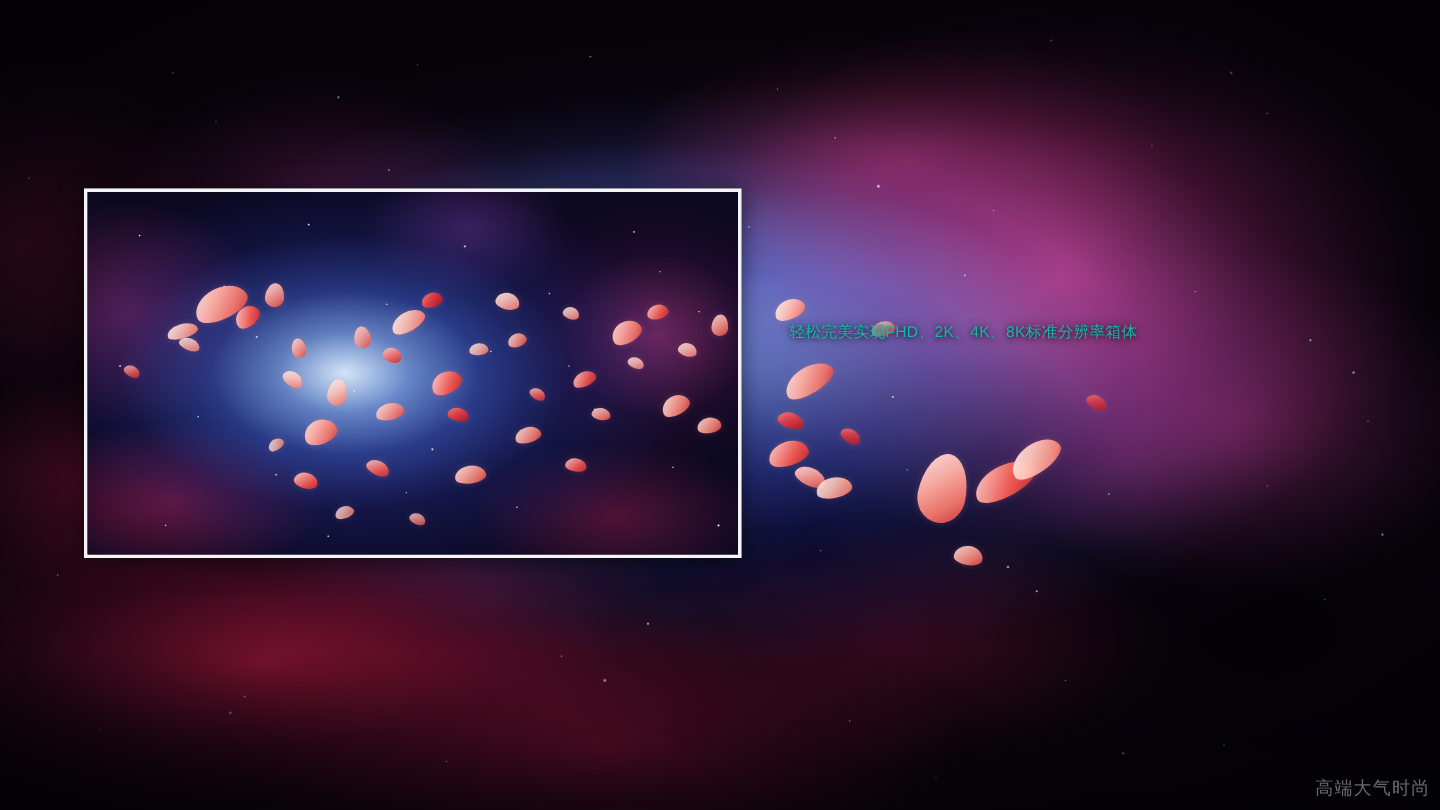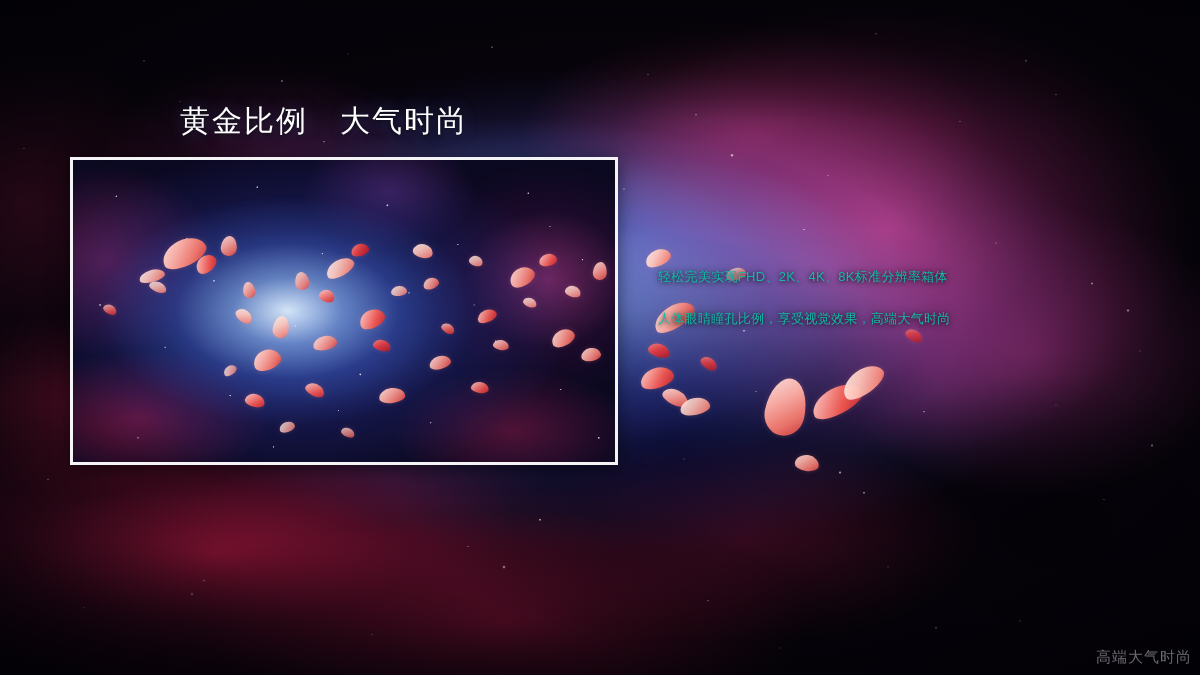--- a/index.html
+++ b/index.html
@@ -239,21 +239,20 @@
       <div class="petal pale" style="left: 680px; top: 398px; width: 30px; height: 17px; opacity: 0.9; transform: rotate(-12deg);"></div>
       <div class="petal deep" style="left: 700px; top: 358px; width: 18px; height: 11px; opacity: 0.85; transform: rotate(34deg);"></div>
       <div class="petal soft" style="left: 766px; top: 378px; width: 40px; height: 58px; opacity: 0.96; transform: rotate(12deg);"></div>
       <div class="petal" style="left: 810px; top: 388px; width: 54px; height: 26px; opacity: 0.95; transform: rotate(-28deg);"></div>
       <div class="petal pale" style="left: 840px; top: 370px; width: 46px; height: 24px; opacity: 0.94; transform: rotate(-36deg);"></div>
       <div class="petal soft" style="left: 795px; top: 455px; width: 24px; height: 16px; opacity: 0.9; transform: rotate(8deg);"></div>
       <div class="petal pale" style="left: 726px; top: 268px; width: 20px; height: 12px; opacity: 0.8; transform: rotate(-14deg);"></div>
       <div class="petal deep" style="left: 905px; top: 330px; width: 18px; height: 11px; opacity: 0.75; transform: rotate(30deg);"></div>
     </div>
 
-  <div class="title">黄金比例　大气时尚</div>
 
   <div class="photo-frame">
     <div class="photo-inner">
       <div class="ph-neb"></div>
       <div class="ph-stars"></div>
       <div id="photo-petals">
           <div class="petal soft" style="left: 88px; top: 80px; width: 46px; height: 26px; opacity: 0.96; transform: rotate(-26deg);"></div>
           <div class="petal" style="left: 122px; top: 96px; width: 22px; height: 16px; opacity: 0.95; transform: rotate(-40deg);"></div>
           <div class="petal pale" style="left: 66px; top: 110px; width: 26px; height: 12px; opacity: 0.9; transform: rotate(-16deg);"></div>
           <div class="petal pale" style="left: 76px; top: 122px; width: 18px; height: 10px; opacity: 0.85; transform: rotate(22deg);"></div>
@@ -291,18 +290,17 @@
           <div class="petal pale" style="left: 206px; top: 262px; width: 16px; height: 10px; opacity: 0.8; transform: rotate(-20deg);"></div>
           <div class="petal soft" style="left: 268px; top: 268px; width: 14px; height: 9px; opacity: 0.78; transform: rotate(24deg);"></div>
           <div class="petal soft" style="left: 520px; top: 102px; width: 14px; height: 18px; opacity: 0.88; transform: rotate(6deg);"></div>
           <div class="petal pale" style="left: 150px; top: 206px; width: 14px; height: 9px; opacity: 0.82; transform: rotate(-34deg);"></div>
         </div>
     </div>
   </div>
 
   <div class="body-text">
     <span class="line">轻松完美实现FHD、2K、4K、8K标准分辨率箱体</span>
-    <span class="line">人体眼睛瞳孔比例，享受视觉效果，高端大气时尚</span>
   </div>
 
   <div class="watermark">高端大气时尚</div>
 
 </div>
 
 </body></html>

